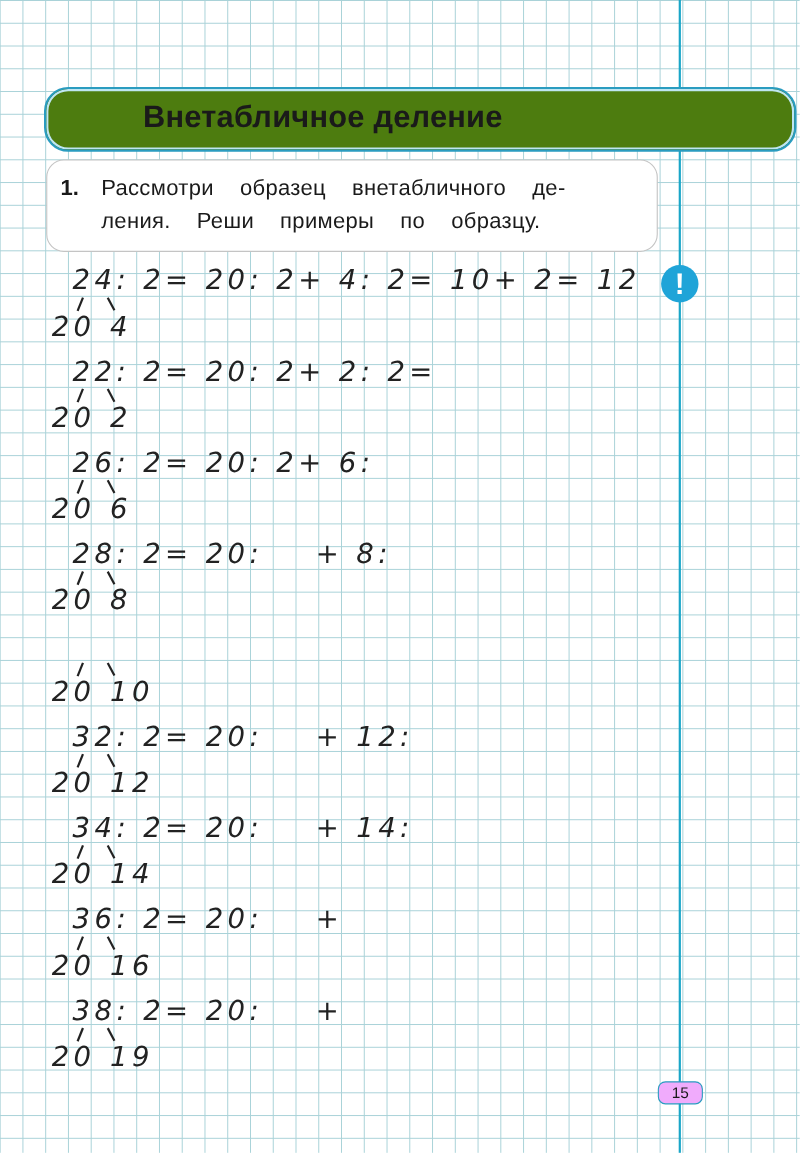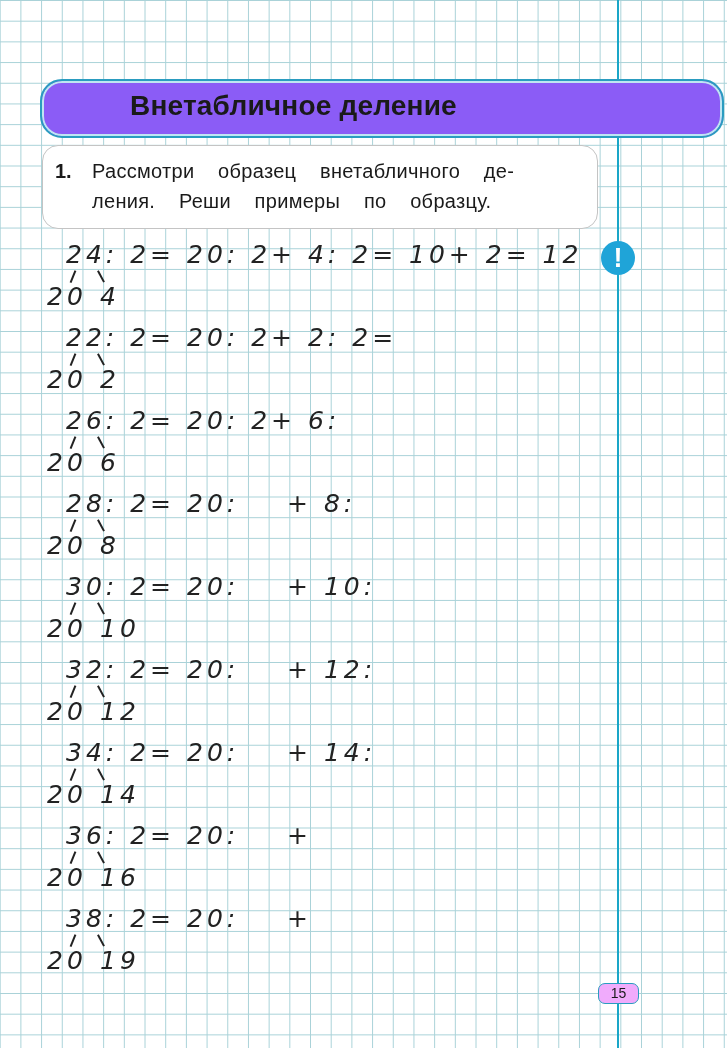--- a/index.html
+++ b/index.html
@@ -13,21 +13,21 @@
     background-position: -0.3px 0px;
     font-family: "Liberation Sans", sans-serif;
   }
   .margin-line {
     position: absolute; left: 617px; top: 0; width: 2px; height: 1048px;
     background: #1aa6c8;
   }
   .header-box {
     position: absolute; left: 40px; top: 79px; width: 680px; height: 55px;
     border: 2.5px solid #2a9cc0; border-radius: 22px;
-    background: #8b5cf6;
+    background: #4d7c0f;
     box-shadow: inset 0 0 0 2px #bfe6f2;
   }
   .header-title {
     position: absolute; left: 88px; top: 9px;
     font-size: 28px; font-weight: bold; color: #1a1a1a; letter-spacing: 0.2px;
   }
   .task-box {
     position: absolute; left: 42px; top: 145px; width: 554px; height: 82px;
     border: 1.5px solid #c4c4c4; border-radius: 16px; background: #ffffff;
   }
@@ -106,21 +106,20 @@
     <span class="hw split-right">6</span>
   </div>
   <div class="example" style="top:489px">
     <span class="hw eq">28: 2= 20:    + 8:</span>
     <span class="stroke l"></span>
     <span class="stroke r"></span>
     <span class="hw split-left">20</span>
     <span class="hw split-right">8</span>
   </div>
   <div class="example" style="top:572px">
-    <span class="hw eq">30: 2= 20:    + 10:</span>
     <span class="stroke l"></span>
     <span class="stroke r"></span>
     <span class="hw split-left">20</span>
     <span class="hw split-right">10</span>
   </div>
   <div class="example" style="top:655px">
     <span class="hw eq">32: 2= 20:    + 12:</span>
     <span class="stroke l"></span>
     <span class="stroke r"></span>
     <span class="hw split-left">20</span>

